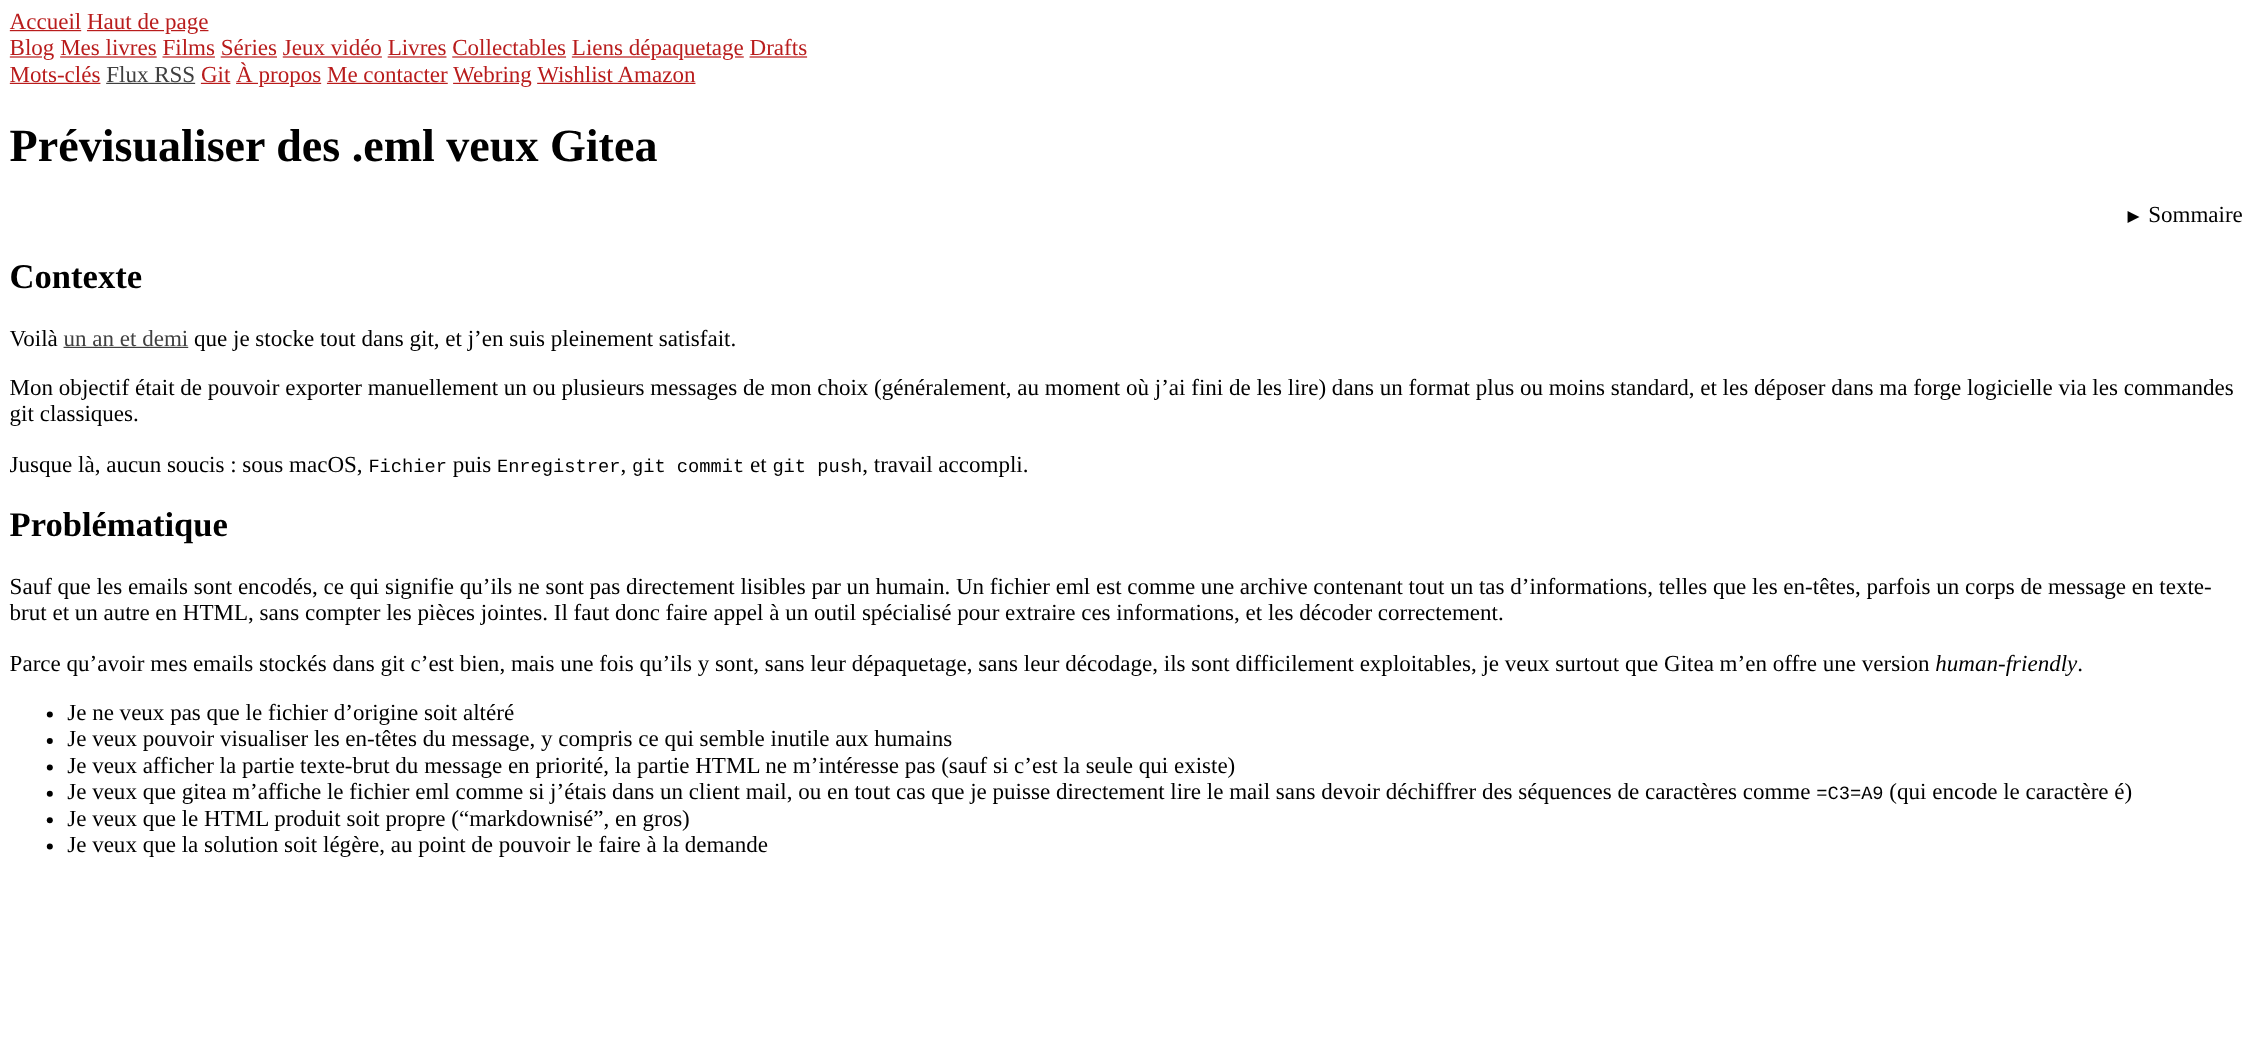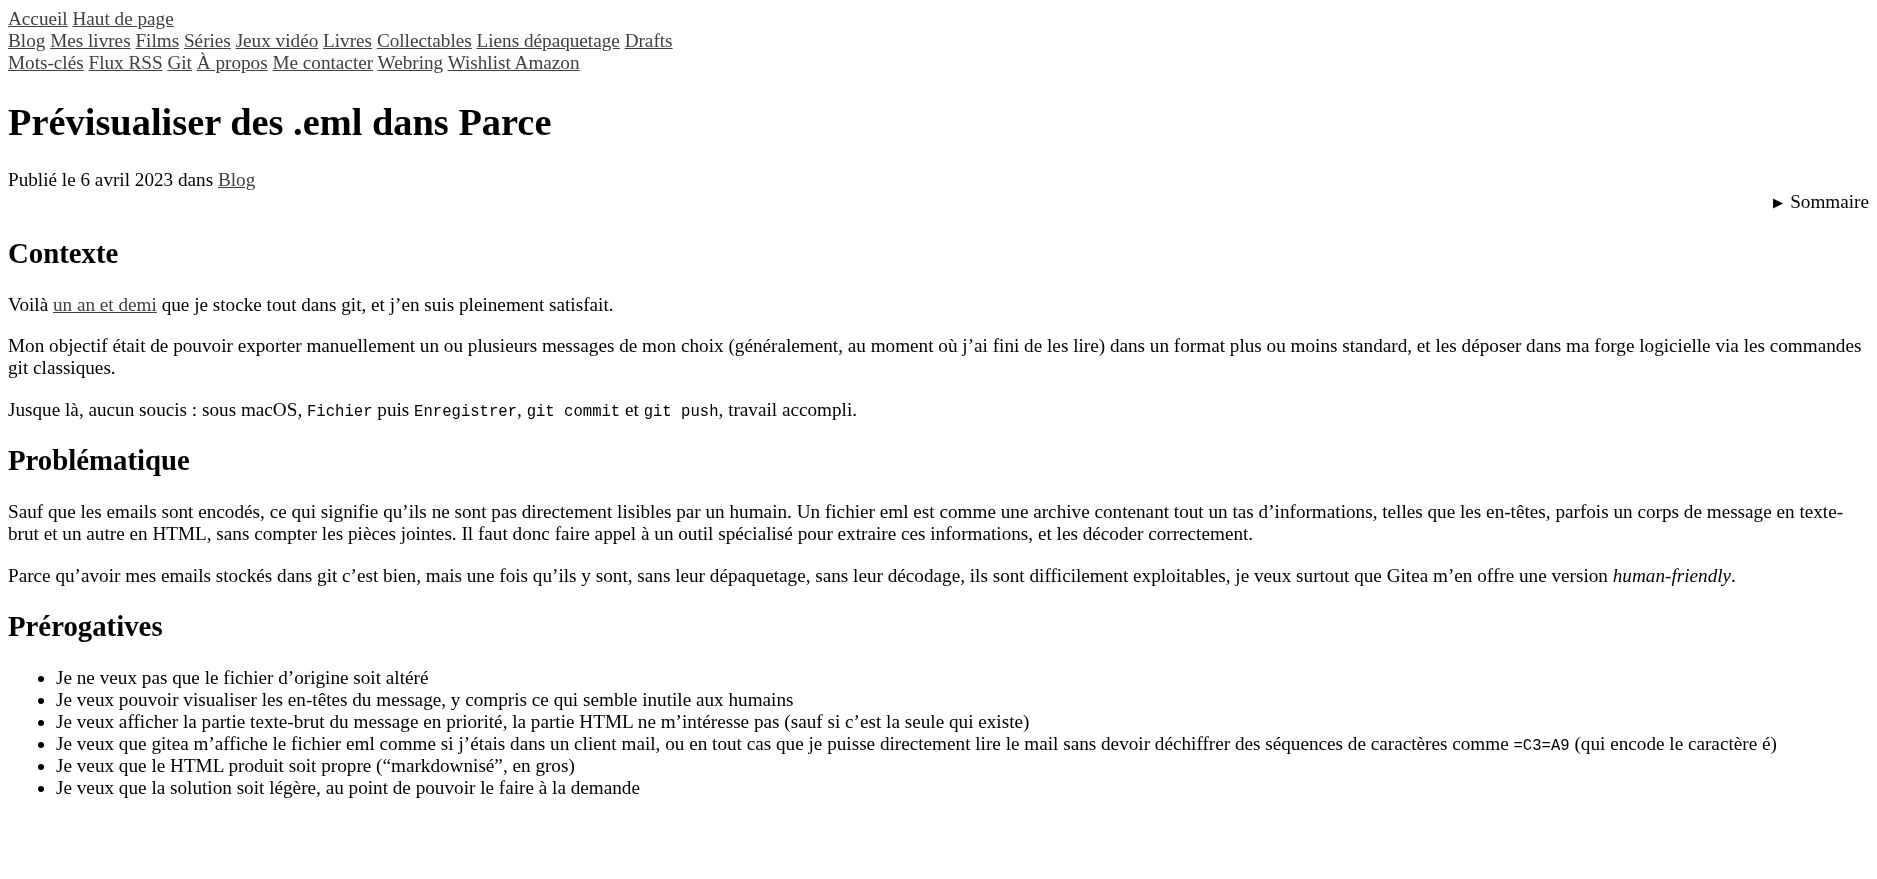--- a/index.html
+++ b/index.html
@@ -8,21 +8,21 @@
     color: #000000;
   }
   body {
     margin: 8px;
     font-family: "Liberation Serif", serif;
     font-size: 19.2px;
     line-height: normal;
     width: 1861px;
   }
   a { text-decoration: underline; cursor: pointer; }
-  a.visited { color: #404040; }
+  a.visited { color: #b91c1c; }
   a.unvisited { color: #404040; }
   nav .nav-row { margin: 0; }
   h1 { font-size: 2em; font-weight: bold; margin: 0.67em 0; }
   h2 { font-size: 1.5em; font-weight: bold; margin: 0.83em 0; }
   p { margin: 1em 0; }
   .meta-line { margin: 0; }
   details { margin: 0; text-align: right; }
   summary { list-style: none; cursor: pointer; }
   summary::-webkit-details-marker { display: none; }
   .tri {
@@ -49,46 +49,42 @@
   </div>
   <div class="nav-row">
     <a href="#" class="visited">Blog</a> <a href="#" class="visited">Mes livres</a> <a href="#" class="visited">Films</a> <a href="#" class="visited">Séries</a> <a href="#" class="visited">Jeux vidéo</a> <a href="#" class="visited">Livres</a> <a href="#" class="visited">Collectables</a> <a href="#" class="visited">Liens dépaquetage</a> <a href="#" class="visited">Drafts</a>
   </div>
   <div class="nav-row">
     <a href="#" class="visited">Mots-clés</a> <a href="#" class="unvisited">Flux RSS</a> <a href="#" class="visited">Git</a> <a href="#" class="visited">À propos</a> <a href="#" class="visited">Me contacter</a> <a href="#" class="visited">Webring</a> <a href="#" class="visited">Wishlist Amazon</a>
   </div>
 </nav>
 
 <main>
-  <h1>Prévisualiser des .eml dans Parce</h1>
+  <h1>Prévisualiser des .eml veux Gitea</h1>
 
-  <div class="meta-line">
-    <span>Publié le 6 avril 2023 dans </span><a href="#" class="visited">Blog</a>
-  </div>
 
   <details>
     <summary><span class="tri">▶</span><span>Sommaire</span></summary>
   </details>
 
   <h2>Contexte</h2>
 
   <p><span>Voilà </span><a href="#" class="unvisited">un an et demi</a><span> que je stocke tout dans git, et j’en suis pleinement satisfait.</span></p>
 
 
   <p>Mon objectif était de pouvoir exporter manuellement un ou plusieurs messages de mon choix (généralement, au moment où j’ai fini de les lire) dans un format plus ou moins standard, et les déposer dans ma forge logicielle via les commandes git classiques.</p>
 
   <p><span>Jusque là, aucun soucis : sous macOS, </span><code>Fichier</code><span> puis </span><code>Enregistrer</code><span>, </span><code>git commit</code><span> et </span><code>git push</code><span>, travail accompli.</span></p>
 
   <h2>Problématique</h2>
 
   <p>Sauf que les emails sont encodés, ce qui signifie qu’ils ne sont pas directement lisibles par un humain. Un fichier eml est comme une archive contenant tout un tas d’informations, telles que les en-têtes, parfois un corps de message en texte-brut et un autre en HTML, sans compter les pièces jointes. Il faut donc faire appel à un outil spécialisé pour extraire ces informations, et les décoder correctement.</p>
 
   <p><span>Parce qu’avoir mes emails stockés dans git c’est bien, mais une fois qu’ils y sont, sans leur dépaquetage, sans leur décodage, ils sont difficilement exploitables, je veux surtout que Gitea m’en offre une version </span><em>human-friendly</em><span>.</span></p>
 
-  <h2>Prérogatives</h2>
 
   <ul>
     <li>Je ne veux pas que le fichier d’origine soit altéré</li>
     <li>Je veux pouvoir visualiser les en-têtes du message, y compris ce qui semble inutile aux humains</li>
     <li>Je veux afficher la partie texte-brut du message en priorité, la partie HTML ne m’intéresse pas (sauf si c’est la seule qui existe)</li>
     <li><span>Je veux que gitea m’affiche le fichier eml comme si j’étais dans un client mail, ou en tout cas que je puisse directement lire le mail sans devoir déchiffrer des séquences de caractères comme </span><code>=C3=A9</code><span> (qui encode le caractère é)</span></li>
     <li>Je veux que le HTML produit soit propre (“markdownisé”, en gros)</li>
     <li>Je veux que la solution soit légère, au point de pouvoir le faire à la demande</li>
   </ul>
 </main>

